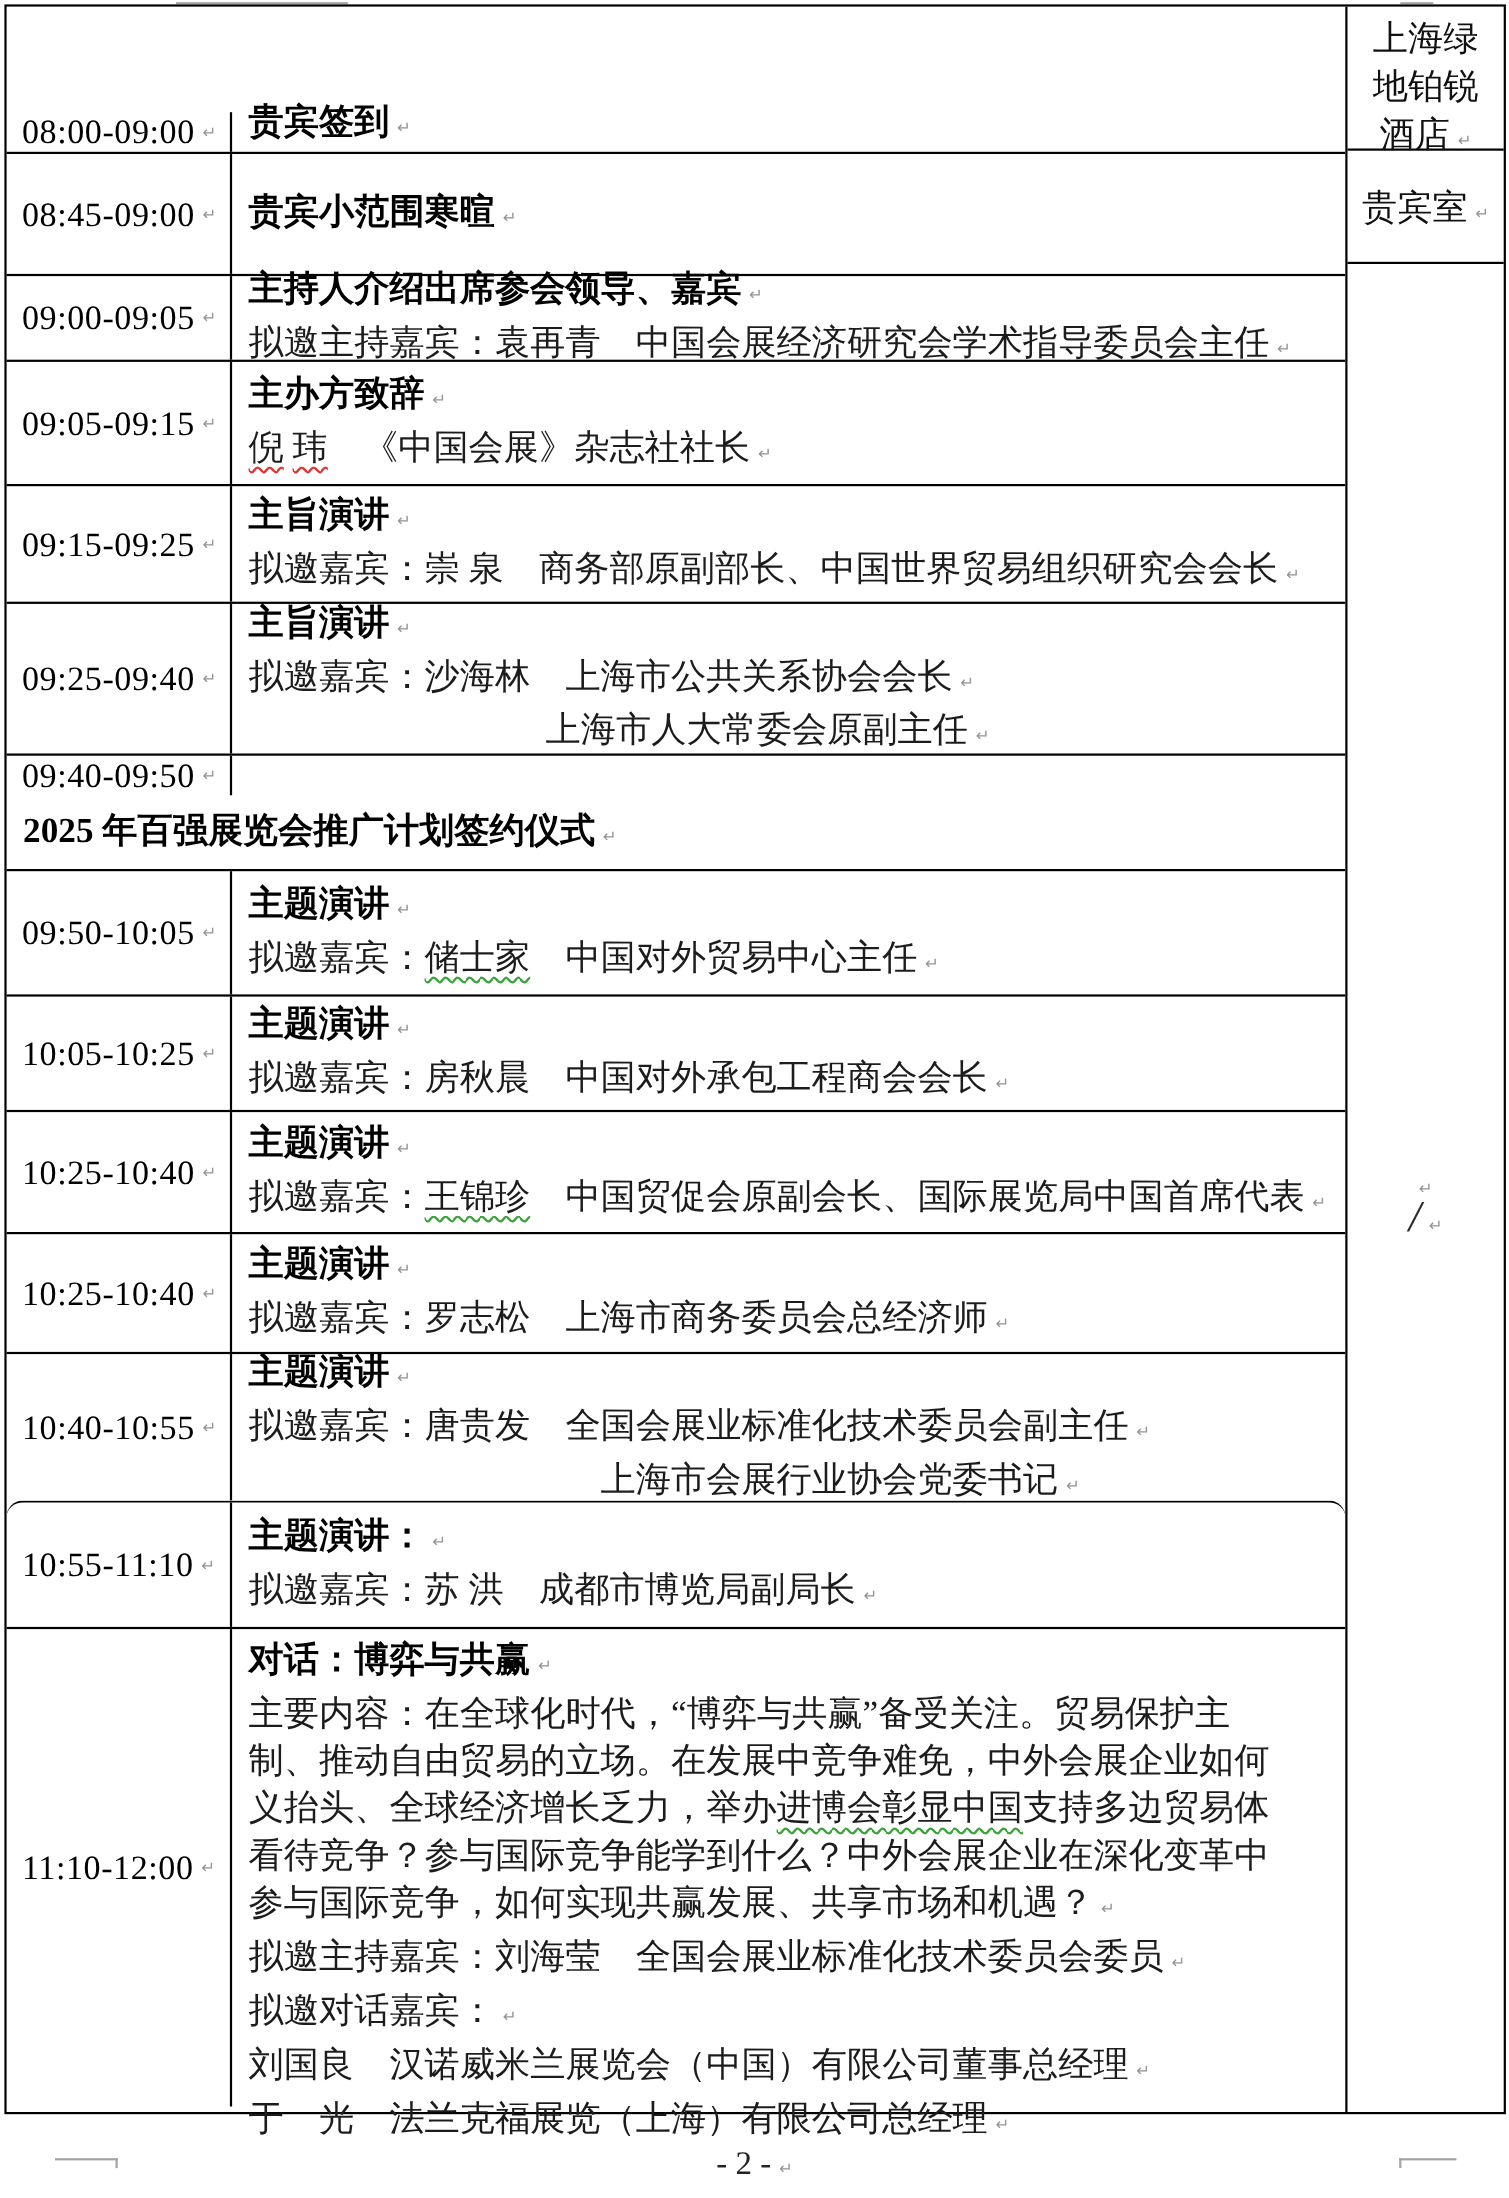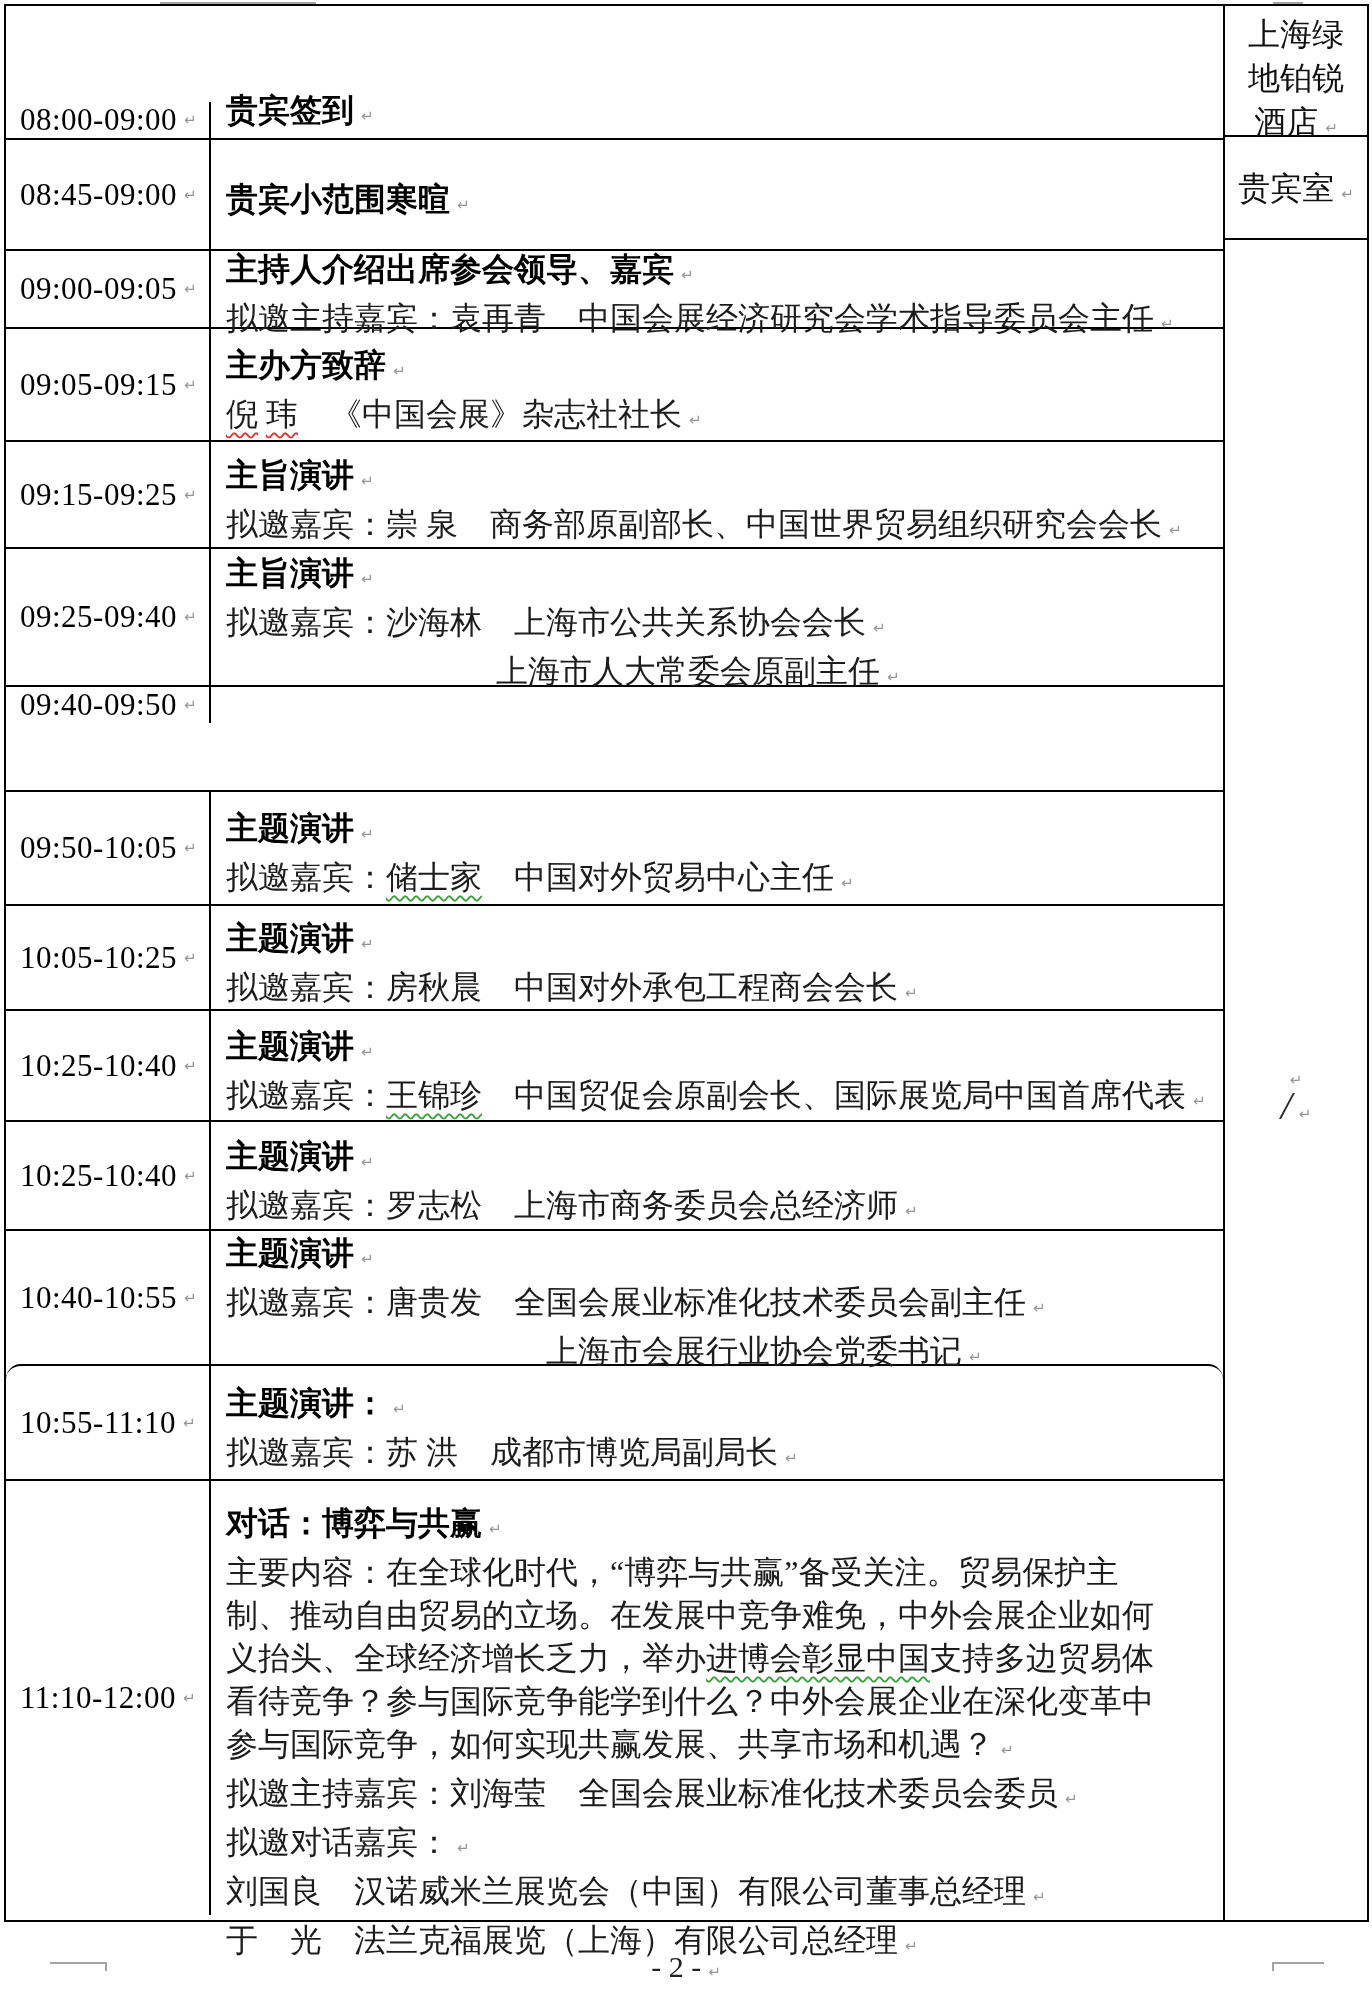--- a/index.html
+++ b/index.html
@@ -8,21 +8,21 @@
   .tbl{position:absolute;left:4px;top:4px;width:1365px;height:1918px;
        border:2px solid #000;box-sizing:border-box;background:#fff;}
   .grid{position:absolute;left:0;top:0;bottom:0;right:144px;}
   .row{display:flex;box-sizing:border-box;border-top:2px solid #000;}
   .row.first{border-top:none;}
   .c-time{width:205px;box-sizing:border-box;border-right:2px solid #000;
           display:flex;align-items:center;padding-left:14px;font-size:31px;letter-spacing:0.5px;}
   .c-main{flex:1;display:flex;flex-direction:column;justify-content:center;
           box-sizing:border-box;padding-left:15px;padding-right:6px;}
   .c-main.top{justify-content:flex-start;padding-top:5px;}
-  .title{font-weight:bold;font-size:32px;line-height:44px;color:#000;white-space:nowrap;margin-top:15px;}
+  .title{font-weight:bold;font-size:32px;line-height:44px;color:#000;white-space:nowrap;}
   .dline{font-size:32px;line-height:43px;color:#1c1c1c;white-space:nowrap;}
   .loccol{position:absolute;top:0;right:0;width:144px;height:100%;
           border-left:2px solid #000;box-sizing:border-box;}
   .locline{position:absolute;left:0;width:100%;height:0;border-top:2px solid #000;}
   .loc-block{position:absolute;left:0;width:100%;text-align:center;font-size:32px;line-height:44px;color:#111;}
   .pilcrow{font-family:"DejaVu Sans",sans-serif;font-size:15px;color:#959595;
            margin-left:7px;vertical-align:baseline;font-weight:normal;}
   .pilcrow.lone{margin-left:0;}
   .sq-red{text-decoration-line:underline;text-decoration-style:wavy;
           text-decoration-color:#e03333;text-decoration-thickness:2px;text-underline-offset:7px;}
@@ -112,20 +112,23 @@
             <div class="title"><span>主旨演讲</span><span class="pilcrow">↵</span></div>
             <div class="dline"><span>拟邀嘉宾：沙海林　上海市公共关系协会会长</span><span class="pilcrow">↵</span></div>
             <div class="dline" style="padding-left: 270px;"><span>上海市人大常委会原副主任</span><span class="pilcrow">↵</span></div>
           </div>
         </div>
         <div class="row" style="height: 105px; flex-direction: column;">
           <div class="c-time">
             <span>09:40-09:50</span>
             <span class="pilcrow">↵</span>
           </div>
+          <div class="c-main">
+            <div class="title"><span>2025 年百强展览会推广计划签约仪式</span><span class="pilcrow">↵</span></div>
+          </div>
         </div>
         <div class="row" style="height: 114px;">
           <div class="c-time">
             <span>09:50-10:05</span>
             <span class="pilcrow">↵</span>
           </div>
           <div class="c-main">
             <div class="title"><span>主题演讲</span><span class="pilcrow">↵</span></div>
             <div class="dline"><span>拟邀嘉宾：</span><span class="sq-green">储士家</span><span>　中国对外贸易中心主任</span><span class="pilcrow">↵</span></div>
           </div>

